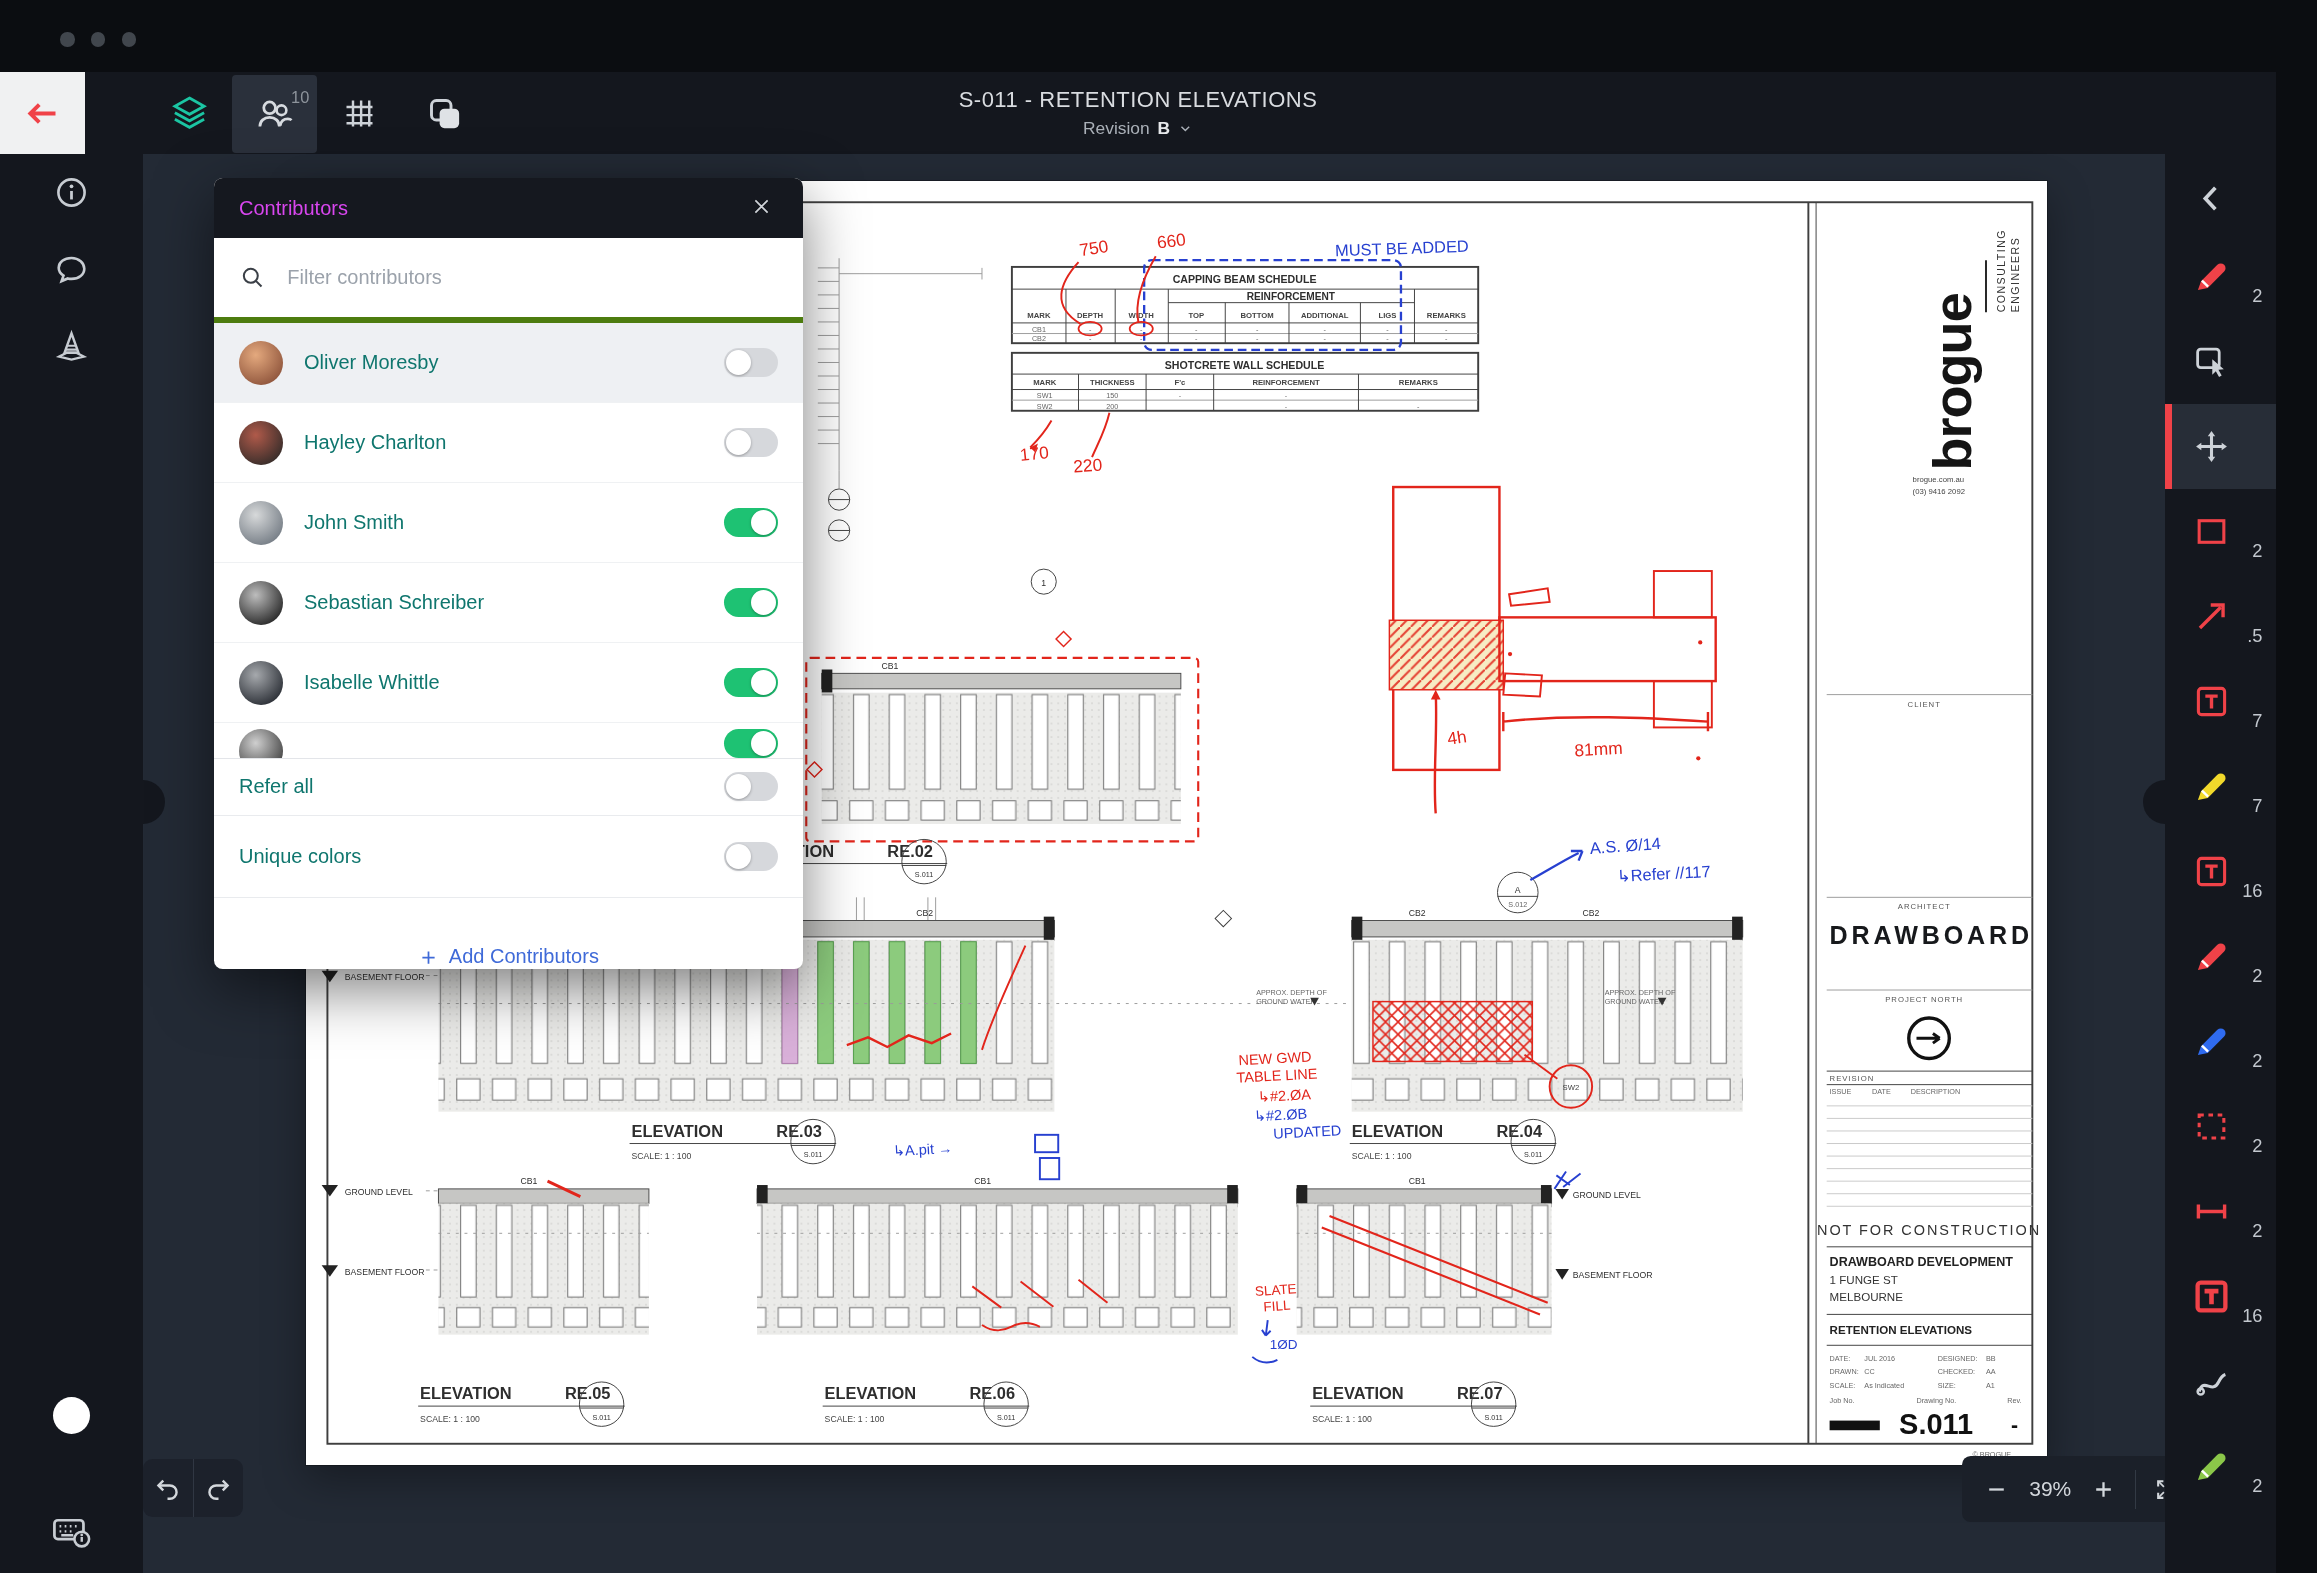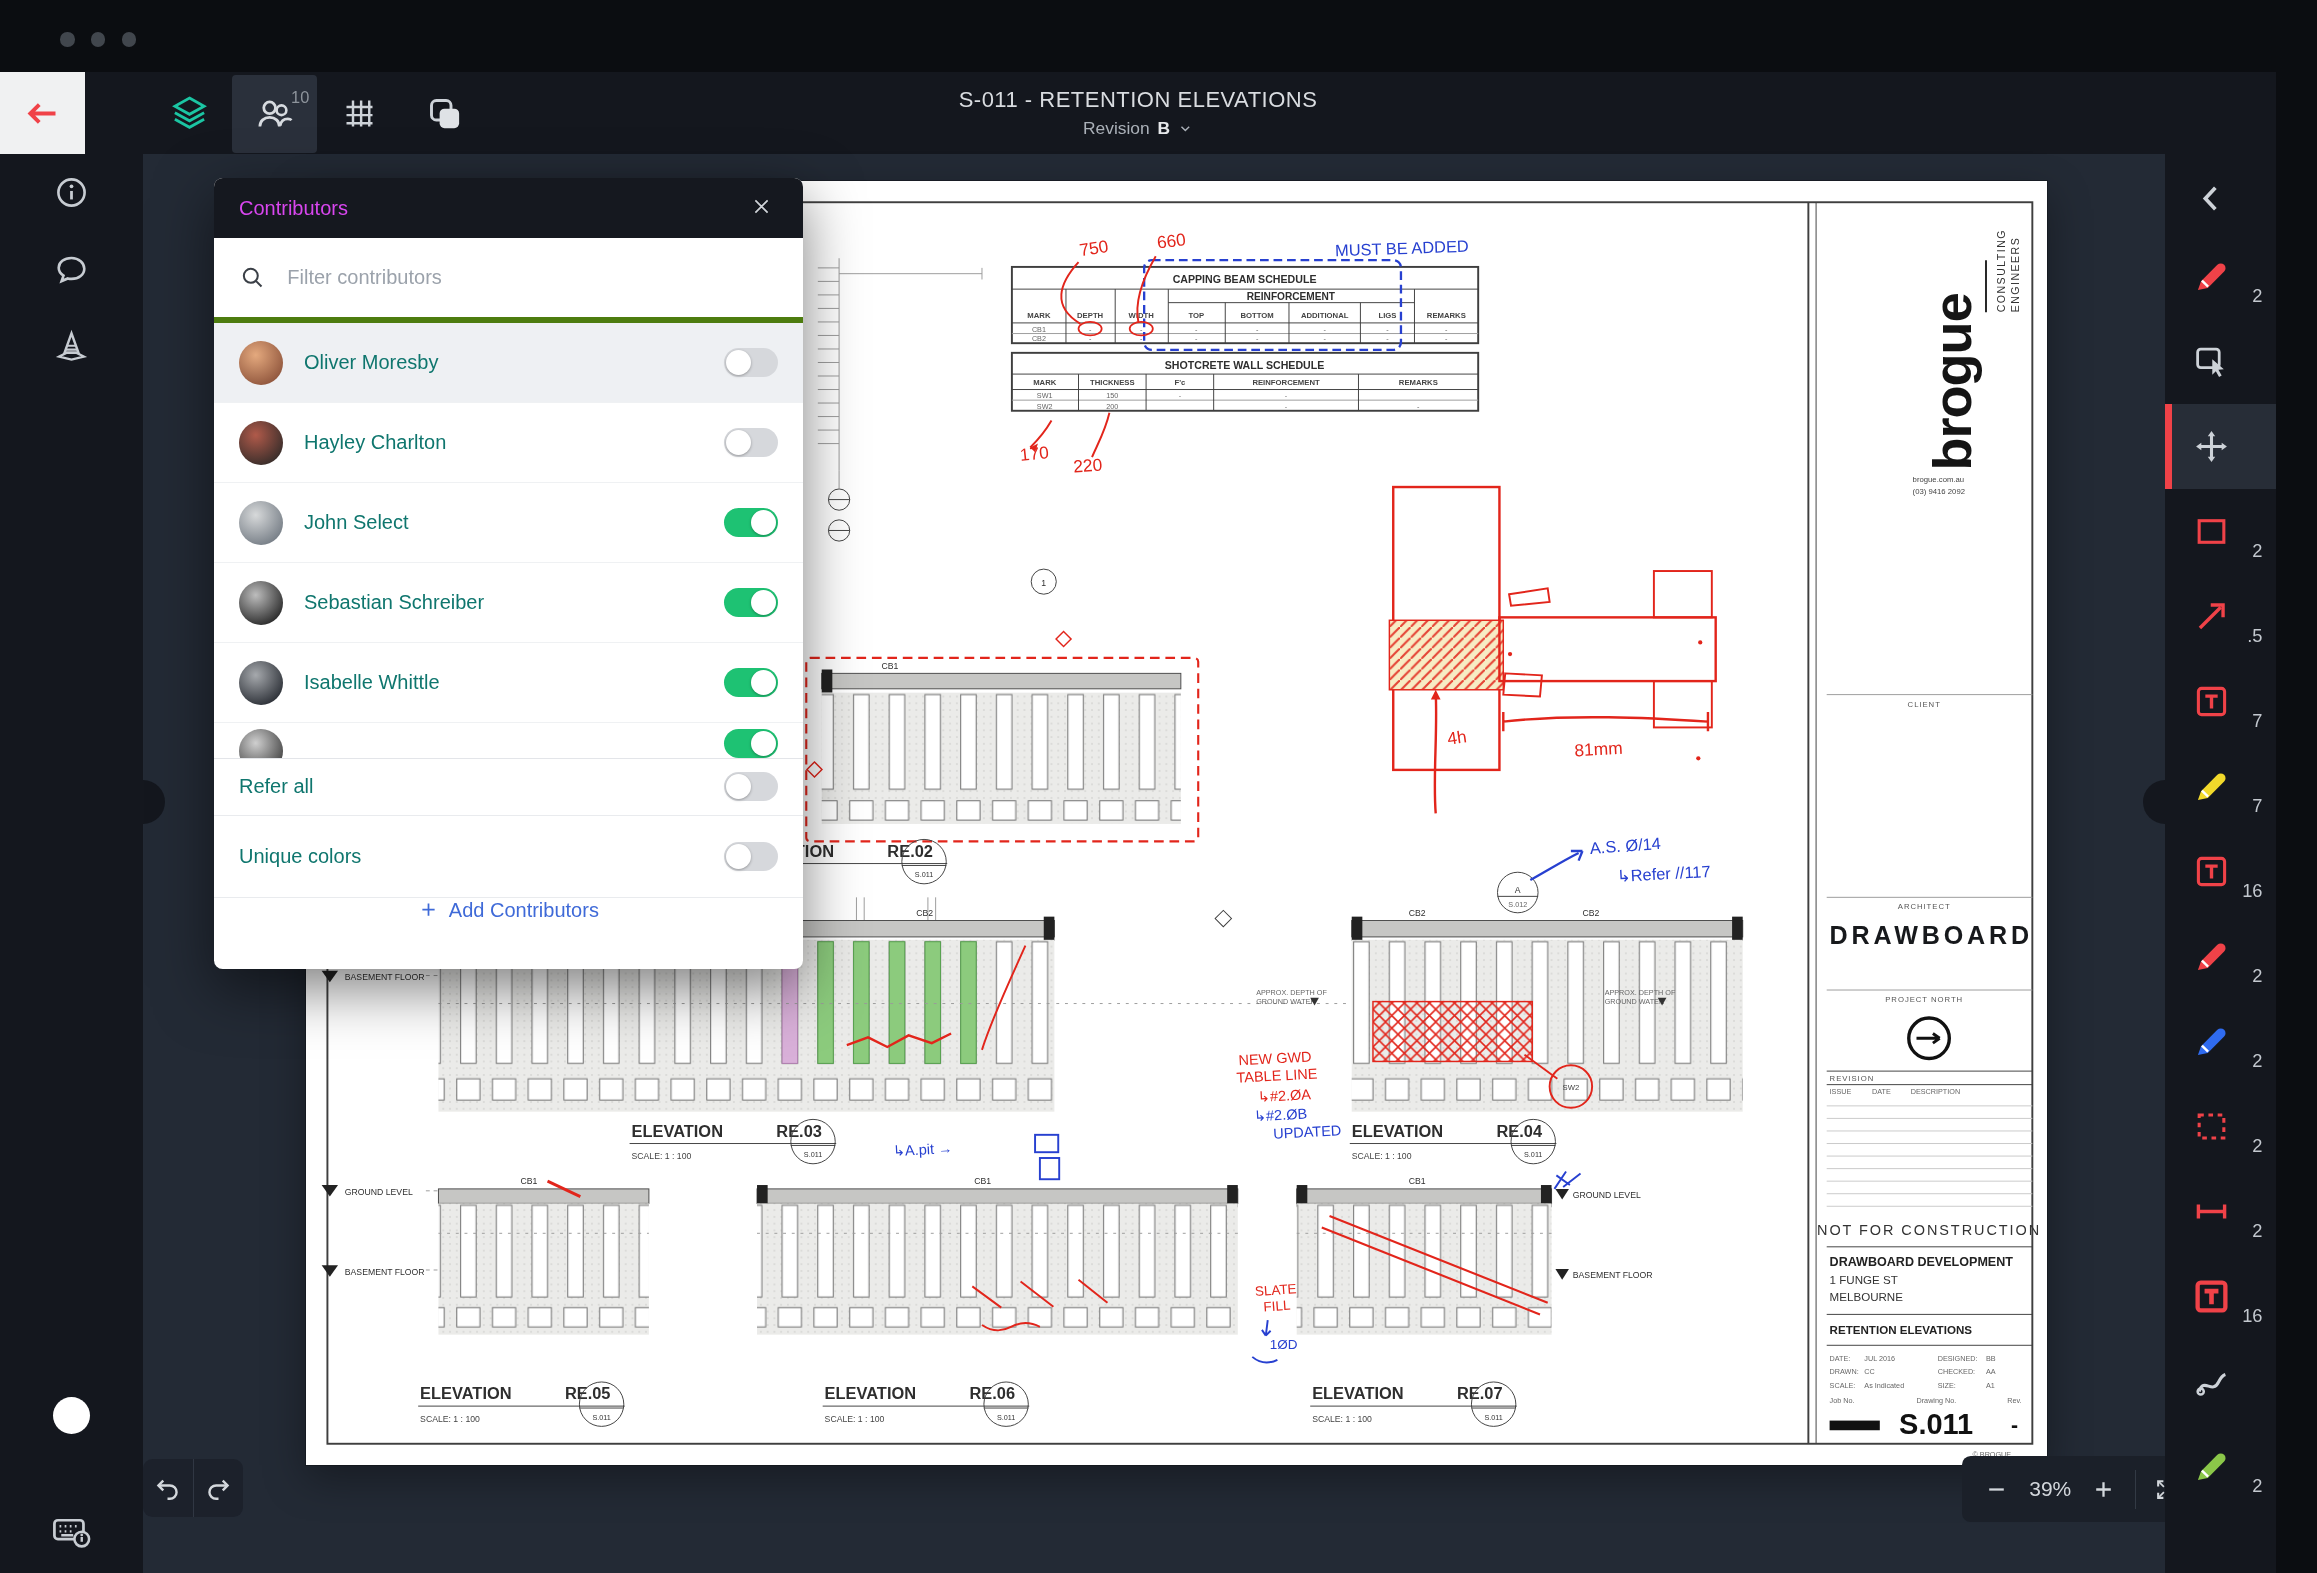--- a/index.html
+++ b/index.html
@@ -61,21 +61,21 @@
   .cp-row.partial{height:29px;overflow:hidden;align-items:flex-start;padding-top:5.8px;border-bottom:1px solid #e3e5e9;}
   .avatar{width:44px;height:44px;border-radius:50%;margin-right:21px;flex:none;background:#ccc;}
   .cname{font-size:20px;color:#0f766e;}
   .tg{width:54px;height:29px;border-radius:14.5px;background:#d6d8dc;position:relative;margin-left:auto;flex:none;cursor:pointer;border:none;}
   .tg::after{content:"";position:absolute;width:25px;height:25px;border-radius:50%;background:#fff;top:1.9px;left:1.9px;box-shadow:0 1px 2.9px rgba(0,0,0,.3);}
   .tg.on{background:#1ec273;}
   .tg.on::after{left:27px;}
   .cp-sect{height:56px;display:flex;align-items:center;padding:0 25px;border-bottom:1px solid #e9ebee;}
   .cp-sect.tall{height:81px;}
   .cp-sect .cname{font-size:20px;}
-  .cp-add{height:71px;display:flex;align-items:flex-start;justify-content:center;gap:9.7px;background:none;border:none;width:100%;cursor:pointer;font-family:inherit;}
+  .cp-add{height:71px;display:flex;align-items:flex-end;justify-content:center;gap:9.7px;background:none;border:none;width:100%;cursor:pointer;font-family:inherit;}
   .cp-add span{color:#3f6ad8;font-size:20px;}
   .cp-add svg{width:21px;height:21px;}
   
   .sh{width:100%;height:100%;display:block;}
   .sh text{fill:#2e2e2e;font-family:"Liberation Sans",sans-serif;}
   .sh .k{stroke:#3f3f3f;fill:none;stroke-width:1;}
   .sh .k2{stroke:#3f3f3f;fill:none;stroke-width:2;}
   .sh .kl{stroke:#9a9a9a;fill:none;stroke-width:1;}
   .sh .mid{text-anchor:middle;}
   .sh .c11{font-size:11px;font-weight:bold;}
@@ -700,21 +700,21 @@
         <span class="cname">Oliver Moresby</span>
         <button class="tg"></button>
       </div>
       <div class="cp-row">
         <span class="avatar" style="background: radial-gradient(circle at 38% 32%, rgb(176, 90, 74) 0%, rgb(47, 42, 40) 85%);"></span>
         <span class="cname">Hayley Charlton</span>
         <button class="tg"></button>
       </div>
       <div class="cp-row">
         <span class="avatar" style="background: radial-gradient(circle at 38% 32%, rgb(215, 217, 218) 0%, rgb(111, 119, 128) 85%);"></span>
-        <span class="cname">John Select</span>
+        <span class="cname">John Smith</span>
         <button class="tg on"></button>
       </div>
       <div class="cp-row">
         <span class="avatar" style="background: radial-gradient(circle at 38% 32%, rgb(189, 189, 189) 0%, rgb(31, 31, 31) 85%);"></span>
         <span class="cname">Sebastian Schreiber</span>
         <button class="tg on"></button>
       </div>
       <div class="cp-row">
         <span class="avatar" style="background: radial-gradient(circle at 38% 32%, rgb(166, 169, 173) 0%, rgb(35, 39, 46) 85%);"></span>
         <span class="cname">Isabelle Whittle</span>

